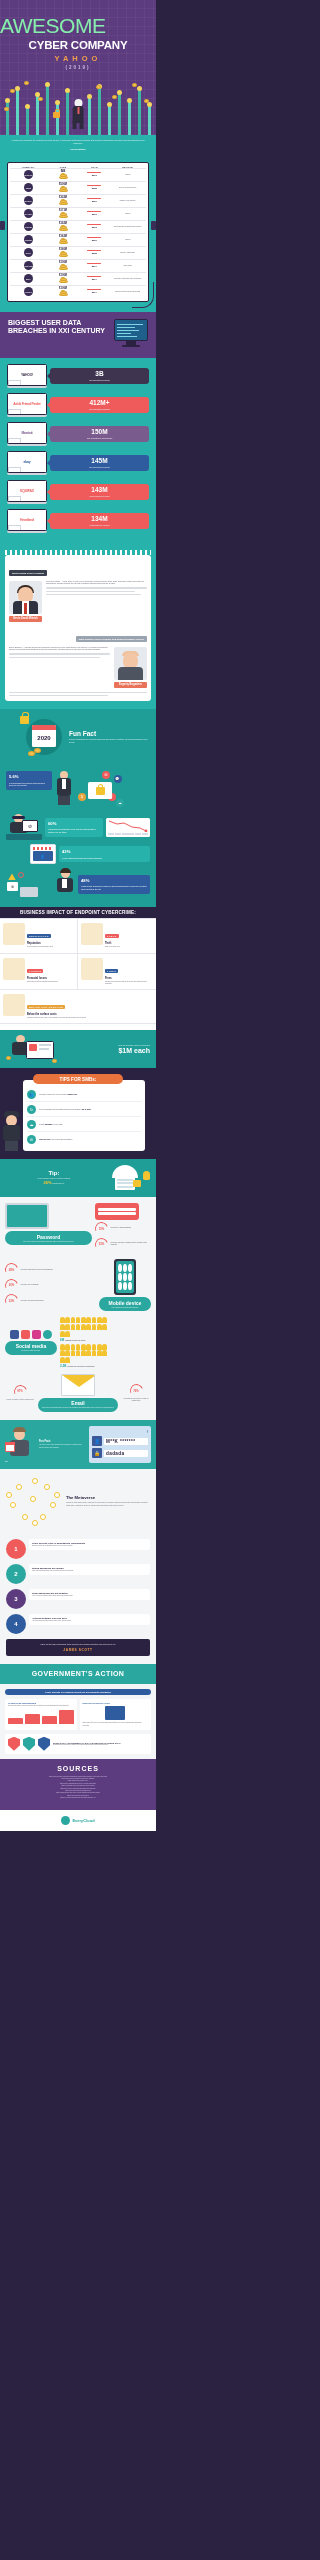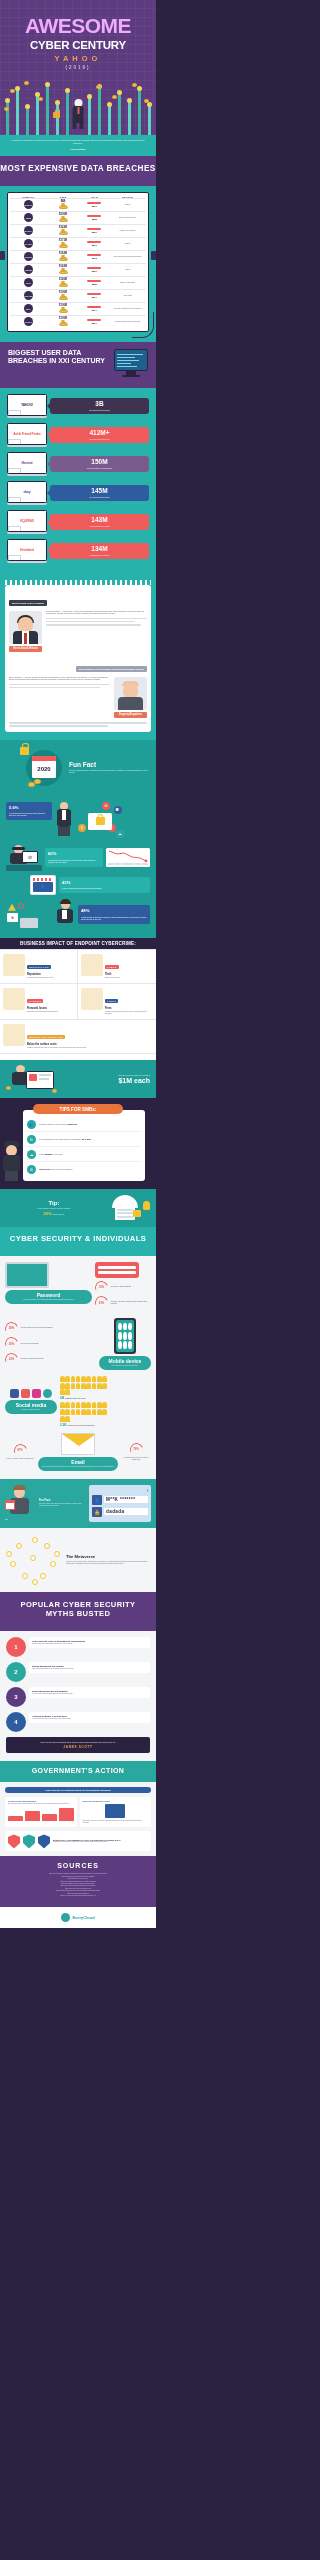--- a/index.html
+++ b/index.html
@@ -27,22 +27,22 @@
 
   
   .hero { height:135px; background:#5c3b7e; position:relative; overflow:hidden; }
   .hero-grid {
     position:absolute; inset:0;
     background-image:
       repeating-linear-gradient(90deg, rgba(255,255,255,.045) 0 1px, transparent 1px 9px),
       repeating-linear-gradient(0deg, rgba(255,255,255,.045) 0 1px, transparent 1px 9px);
   }
   .hero h1 {
-    position:relative; text-align:center; color:#f0abfc;
-    font-size:21px; font-weight:bold; letter-spacing:-0.5px;
+    position:relative; text-align:left; color:#86efac;
+    font-size:21px; font-weight:normal; letter-spacing:-0.5px;
     padding-top:16px; line-height:.96; -webkit-text-stroke:0;
   }
   .hero h2 {
     position:relative; text-align:center; color:#fff;
     font-size:11.5px; font-weight:bold; letter-spacing:-.2px; margin-top:3px;
   }
   .hero h3 {
     position:relative; text-align:center; color:#f0a04a;
     font-size:7.5px; font-weight:bold; letter-spacing:4px; margin-top:3px;
   }
@@ -304,21 +304,21 @@
   .fname span{color:#2aa79f;}
 </style>
 </head>
 <body>
 
 <div class="page">
 
   <section class="sec hero">
     <div class="hero-grid"></div>
     <h1>AWESOME</h1>
-    <h2>CYBER CENTURY</h2>
+    <h2>CYBER COMPANY</h2>
     <h3>YAHOO</h3>
     <h4>(2019)</h4>
     <div class="hero-scene">
       <div class="bar" style="left:6px;height:34px"></div>
       <div class="bar t" style="left:16px;height:46px"></div>
       <div class="bar" style="left:26px;height:28px"></div>
       <div class="bar t" style="left:36px;height:40px"></div>
       <div class="bar" style="left:46px;height:50px"></div>
       <div class="bar t" style="left:56px;height:32px"></div>
       <div class="bar" style="left:66px;height:44px"></div>
@@ -346,24 +346,20 @@
           <span class="hk-leg" style="right:1px"></span>
       </div>
     </div>
   </section>
 
   <section class="sec quote">
     <p>"Hackers are breaking the systems for profit. Before, it was about intellectual curiosity and pursuit of knowledge and thrill, and now hacking is big business."</p>
     <div class="qauthor">Kevin Mitnick</div>
   </section>
 
-  <section class="sec s-breaches">
-    <div class="band-title">MOST EXPENSIVE DATA BREACHES</div>
-    <div class="arrow-down arrow-purple" style="margin-top:5px"></div>
-  </section>
 
   <section class="sec table-wrap">
     <span class="plug-l"></span>
     <span class="plug-r"></span>
     <span class="cable"></span>
     <div class="tbl">
       <div class="thead">
         <div class="c-comp">COMPANY</div>
         <div class="c-loss">LOSS</div>
         <div class="c-year">YEAR</div>
@@ -906,24 +902,20 @@
       <span class="server">
           <i></i>
           <i></i>
           <i></i>
         </span>
       <span style="position:absolute;left:27px;top:15px;width:8px;height:7px;background:#f4c430;border-radius:1px"></span>
       <span class="bulb"></span>
     </div>
   </section>
 
-  <section class="sec s-indhead">
-    <div class="band-title">CYBER SECURITY &amp; INDIVIDUALS</div>
-    <div class="arrow-down arrow-teal" style="margin-top:5px"></div>
-  </section>
 
   <section class="sec s-ind">
 
     <div style="display:flex;gap:3px;align-items:flex-start">
       <div style="flex:1">
         <div style="width:44px;height:26px;background:#cfd6dd;border-radius:2px;position:relative;margin-bottom:2px">
           <span style="position:absolute;inset:2px;background:#2aa79f;border-radius:1px"></span>
         </div>
         <div class="pill-label">
           <div class="pl-t">Password</div>
@@ -1130,24 +1122,20 @@
       <span class="meta-node" style="left:0;top:16px"></span>
       <span class="meta-node" style="left:48px;top:16px"></span>
       <span class="meta-node" style="left:26px;top:44px"></span>
     </div>
     <div class="meta-txt">
       <h4>The Metaverse</h4>
       <p>Looked for virtual shared space, created by the convergence of virtually enhanced physical reality and physically persistent virtual space, including the sum of all virtual worlds, augmented reality and the Internet.</p>
     </div>
   </section>
 
-  <section class="sec s-mythhead">
-    <div class="band-title">POPULAR CYBER SECURITY MYTHS BUSTED</div>
-    <div class="arrow-down" style="border-top:7px solid #5c3b7e;margin-top:5px"></div>
-  </section>
 
   <section class="sec s-myths">
     <div id="myth-rows">
         <div class="mythrow">
           <span class="mythbadge" style="background:#ef5b5b">1</span>
           <div class="mythbox">
             <div class="m-t">Cyber security is the IT department's responsibility</div>
             <div class="m-d">Everyone within an organization plays a role in cyber security.</div>
           </div>
         </div>

